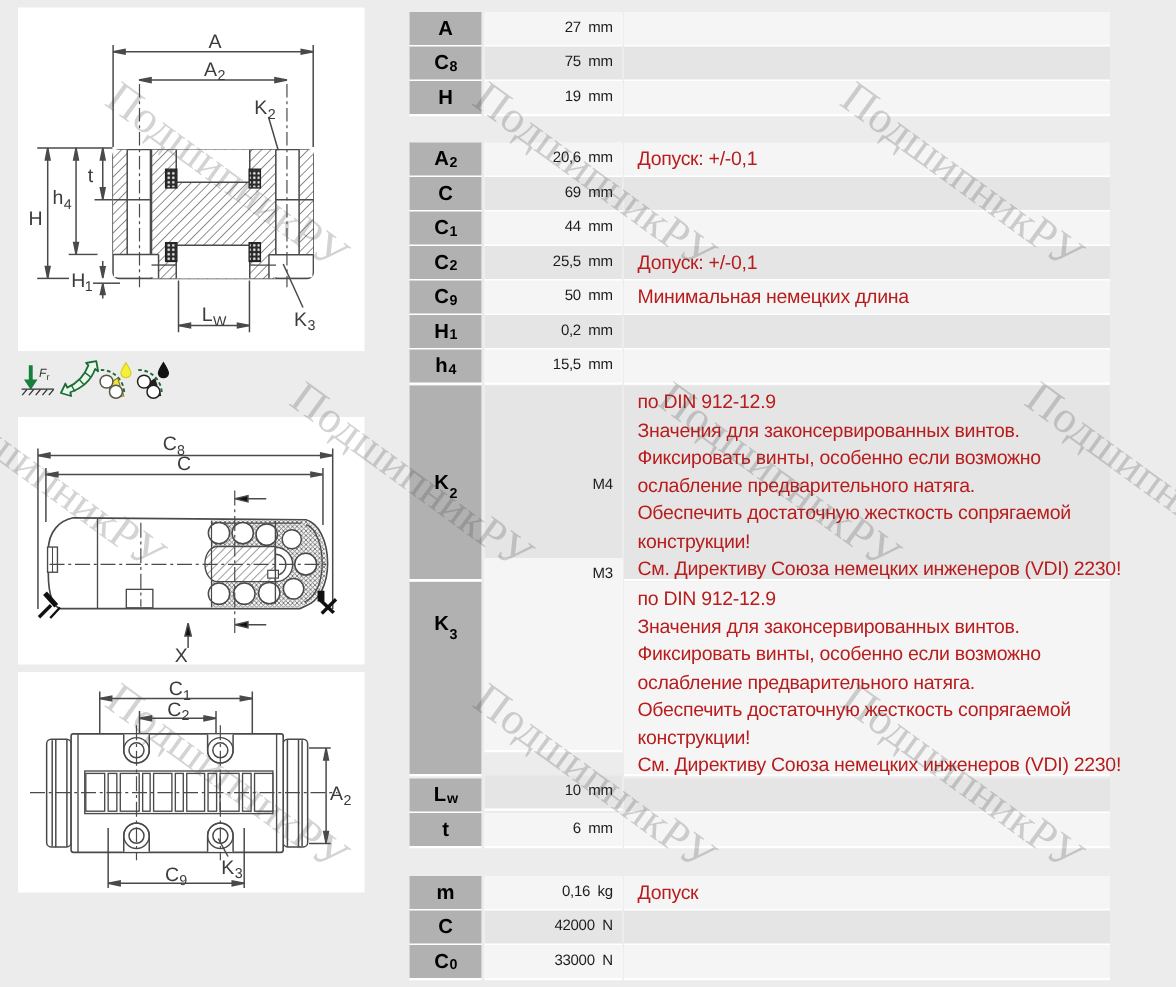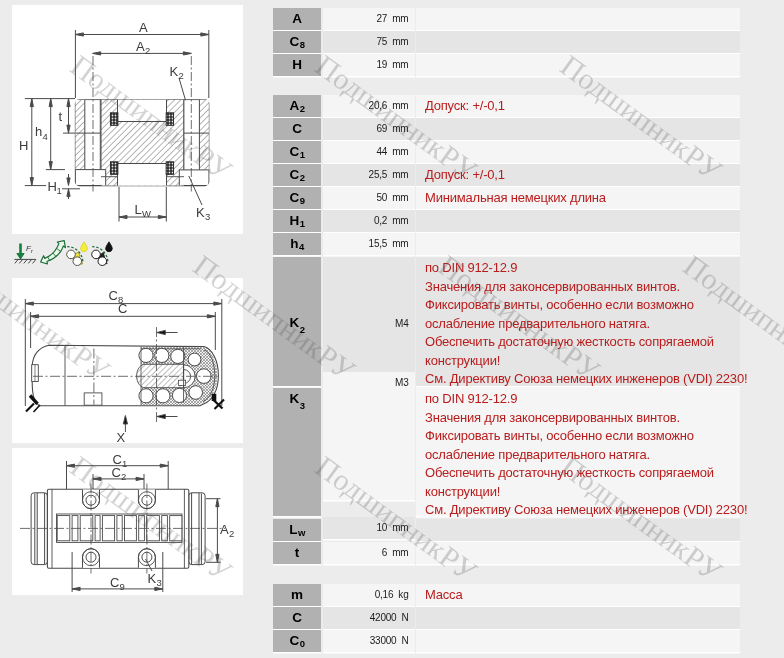--- a/index.html
+++ b/index.html
@@ -483,21 +483,21 @@
     <div class="val" style="top:257px;height:129px;align-items:center">
       <span style="margin-top:4.5px">M4</span>
     </div>
     <div class="desc" style="top:257px;height:129px;align-items:flex-start">
       <span class="ktext">по DIN 912-12.9<br>Значения для законсервированных винтов.<br>Фиксировать винты, особенно если возможно<br>ослабление предварительного натяга.<br>Обеспечить достаточную жесткость сопрягаемой<br>конструкции!<br>См. Директиву Союза немецких инженеров (VDI) 2230!</span>
     </div>
   </div>
 
 <div class="row lt">
     <div class="lab" style="top:388px;height:128px;align-items:flex-start">
-      <span style="margin-top:3px">K<sub>3</sub></span>
+      <span style="margin-top:20px">K<sub>3</sub></span>
     </div>
     <div class="val" style="top:372px;height:128px;align-items:flex-start">
       <span style="margin-top:4.5px">M3</span>
     </div>
     <div class="desc" style="top:388px;height:128px;align-items:flex-start">
       <span class="ktext">по DIN 912-12.9<br>Значения для законсервированных винтов.<br>Фиксировать винты, особенно если возможно<br>ослабление предварительного натяга.<br>Обеспечить достаточную жесткость сопрягаемой<br>конструкции!<br>См. Директиву Союза немецких инженеров (VDI) 2230!</span>
     </div>
   </div>
 
 <div class="row dk">
@@ -508,21 +508,21 @@
 
 <div class="row lt">
     <div class="lab h21" style="top:542px">t</div>
     <div class="val h21" style="top:542px">6<span class="unit">mm</span></div>
     <div class="desc h21" style="top:542px"></div>
   </div>
 
 <div class="row lt">
     <div class="lab h21" style="top:584px">m</div>
     <div class="val h21" style="top:584px">0,16<span class="unit">kg</span></div>
-    <div class="desc h21" style="top:584px">Масса</div>
+    <div class="desc h21" style="top:584px">Допуск</div>
   </div>
 
 <div class="row dk">
     <div class="lab h21" style="top:607px">C</div>
     <div class="val h21" style="top:607px">42000<span class="unit">N</span></div>
     <div class="desc h21" style="top:607px"></div>
   </div>
 
 <div class="row lt">
     <div class="lab h21" style="top:630px">C<sub>0</sub></div>

